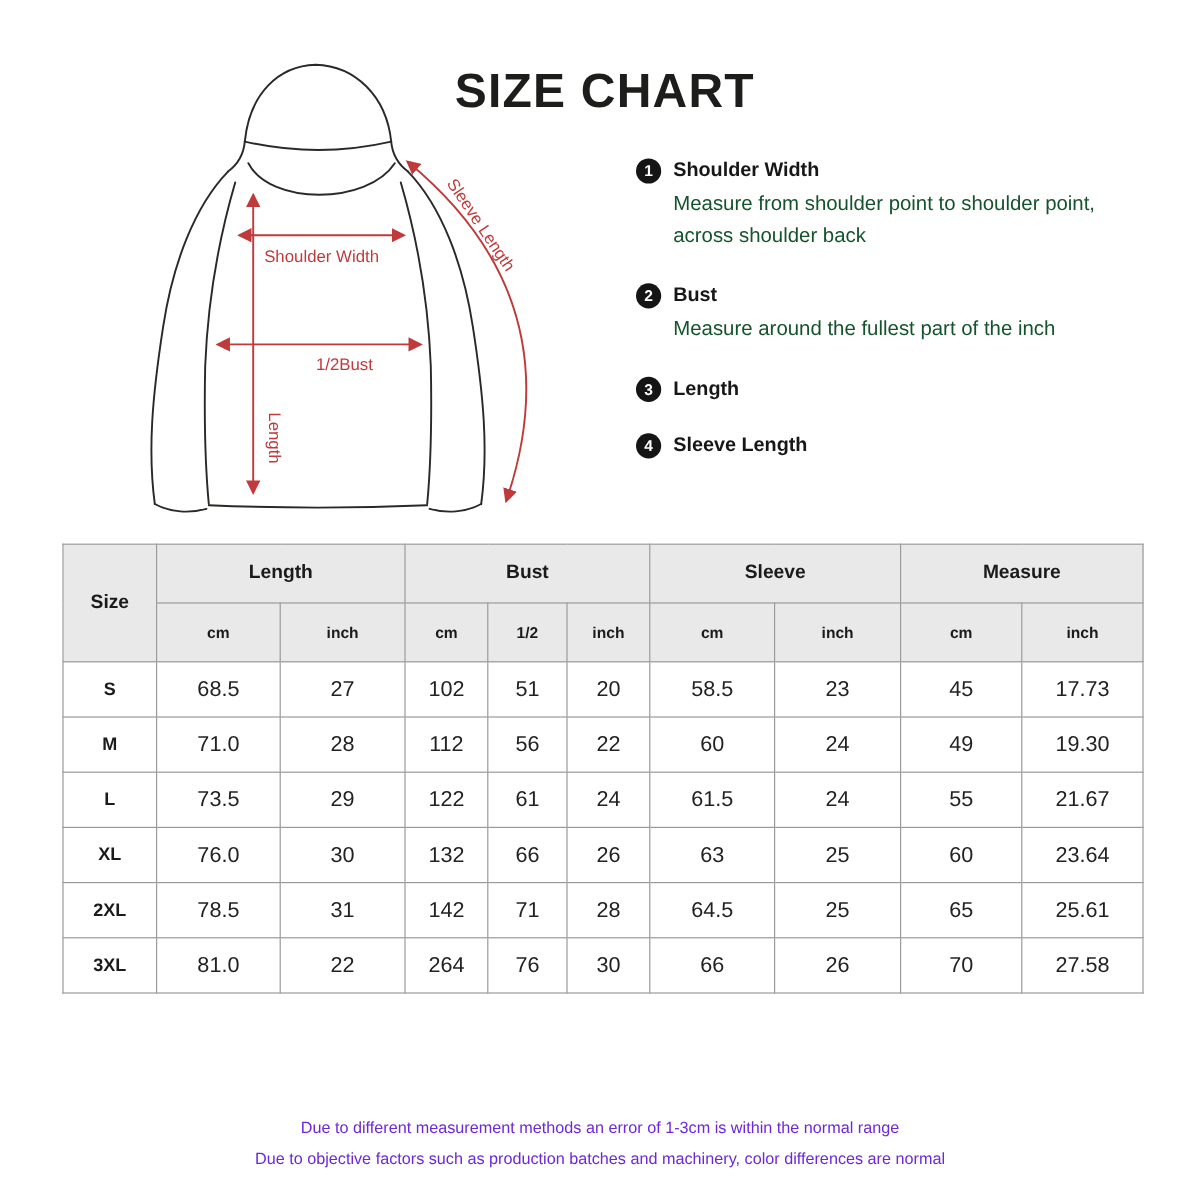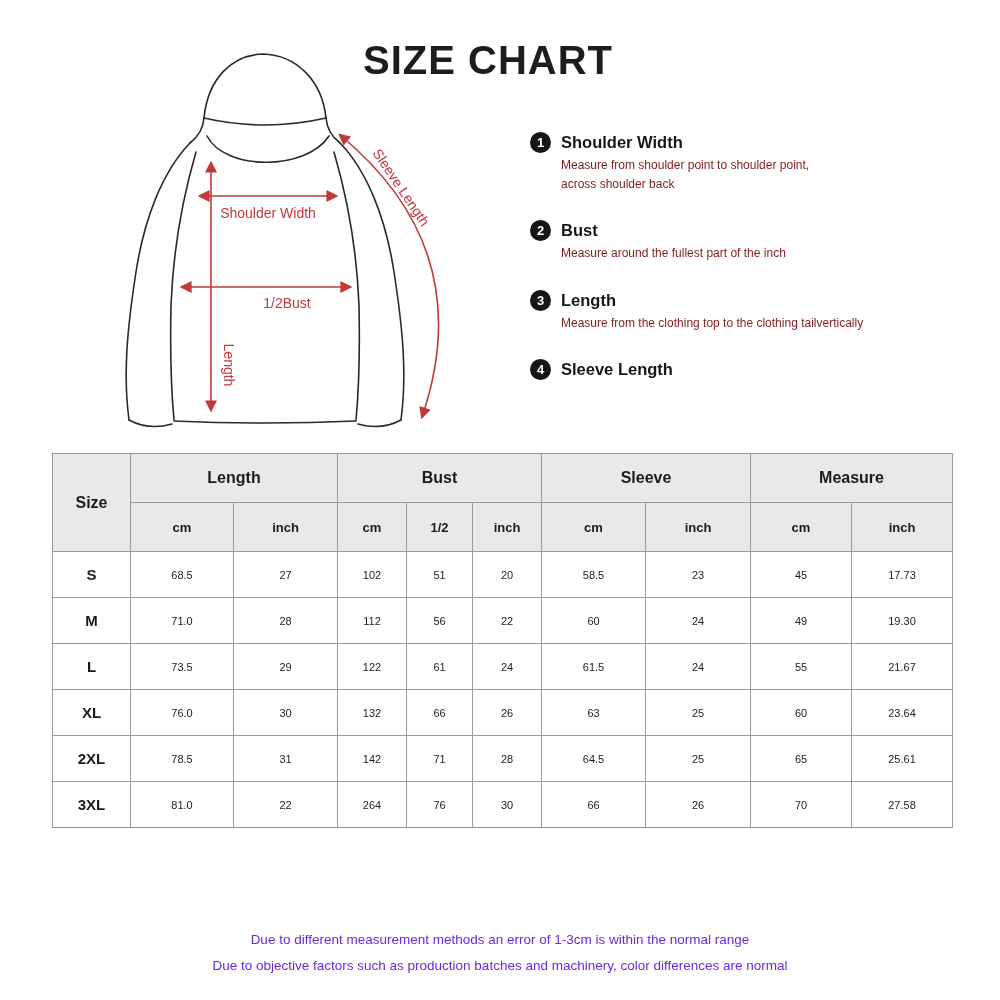--- a/index.html
+++ b/index.html
@@ -2,52 +2,52 @@
 <html><head>
 <meta charset="utf-8">
 <style>
   html,body{margin:0;padding:0;background:#fff;}
   .page{
     position:relative;width:1000px;height:1000px;background:#ffffff;
     font-family:"Liberation Sans","DejaVu Sans",sans-serif;color:#1c1c1c;overflow:hidden;
   }
   .title{
     position:absolute;top:38px;left:0;width:976px;text-align:center;
-    font-size:40px;font-weight:700;letter-spacing:1px;color:#1d1d1b;margin:0;
+    font-size:40px;font-weight:700;letter-spacing:1px;color:#1d1d1b;margin:16px;
   }
   
   .diagram{position:absolute;left:110px;top:40px;width:350px;height:400px;}
   .diagram svg{display:block;}
   .outline{fill:none;stroke:#2b2926;stroke-width:1.6;stroke-linecap:round;stroke-linejoin:round;}
   .redline{fill:none;stroke:#c03a3b;stroke-width:1.6;stroke-linecap:round;}
   .redlabel{fill:#c03a3b;font-size:14px;}
   
   .instructions{position:absolute;left:530px;top:131px;width:442px;}
   .instr-item{display:flex;margin-bottom:25px;}
   .badge{
     flex:0 0 auto;width:21px;height:21px;border-radius:50%;background:#151515;color:#fff;
     font-size:13px;font-weight:700;text-align:center;line-height:21px;margin-top:1px;
   }
   .instr-body{margin-left:10px;}
   .instr-title{font-size:16.5px;font-weight:700;color:#171717;line-height:22px;}
-  .instr-desc{font-size:12px;color:#7f1d1d;line-height:1.6;margin-top:3px;white-space:pre-line;max-width:395px;}
+  .instr-desc{font-size:17px;color:#14532d;line-height:1.6;margin-top:3px;white-space:pre-line;max-width:395px;}
   
   .size-table{
     position:absolute;left:52px;top:453px;width:900px;border-collapse:collapse;table-layout:fixed;
   }
   .size-table th,.size-table td{
     border:1px solid #9a9a9a;text-align:center;vertical-align:middle;padding:0;
   }
   .size-table thead th{background:#e9e9e9;font-weight:700;color:#1b1b1b;}
   .size-table thead tr{height:49px;}
   .size-table thead .grp{font-size:16px;}
   .size-table thead .sub{font-size:13px;}
   .size-table tbody tr{height:46px;}
   .size-table tbody th{font-size:15px;font-weight:700;background:#fff;color:#1b1b1b;}
-  .size-table tbody td{font-size:11px;color:#222;background:#fff;margin-top:47px;}
+  .size-table tbody td{font-size:18px;color:#222;background:#fff;margin-top:47px;}
   
   .notes{position:absolute;left:0;right:0;top:927px;text-align:center;font-size:13.5px;color:#6d28d9;line-height:26px;}
 </style>
 </head>
 <body>
 
 <div class="page">
 
   <h1 class="title">SIZE CHART</h1>
 
@@ -101,21 +101,20 @@
       <div class="instr-body">
         <div class="instr-title">Bust</div>
         <div class="instr-desc">Measure around the fullest part of the inch</div>
       </div>
     </div>
 
     <div class="instr-item">
       <div class="badge">3</div>
       <div class="instr-body">
         <div class="instr-title">Length</div>
-        <div class="instr-desc">Measure from the clothing top to the clothing tailvertically</div>
       </div>
     </div>
 
     <div class="instr-item">
       <div class="badge">4</div>
       <div class="instr-body">
         <div class="instr-title">Sleeve Length</div>
       </div>
     </div>
 

